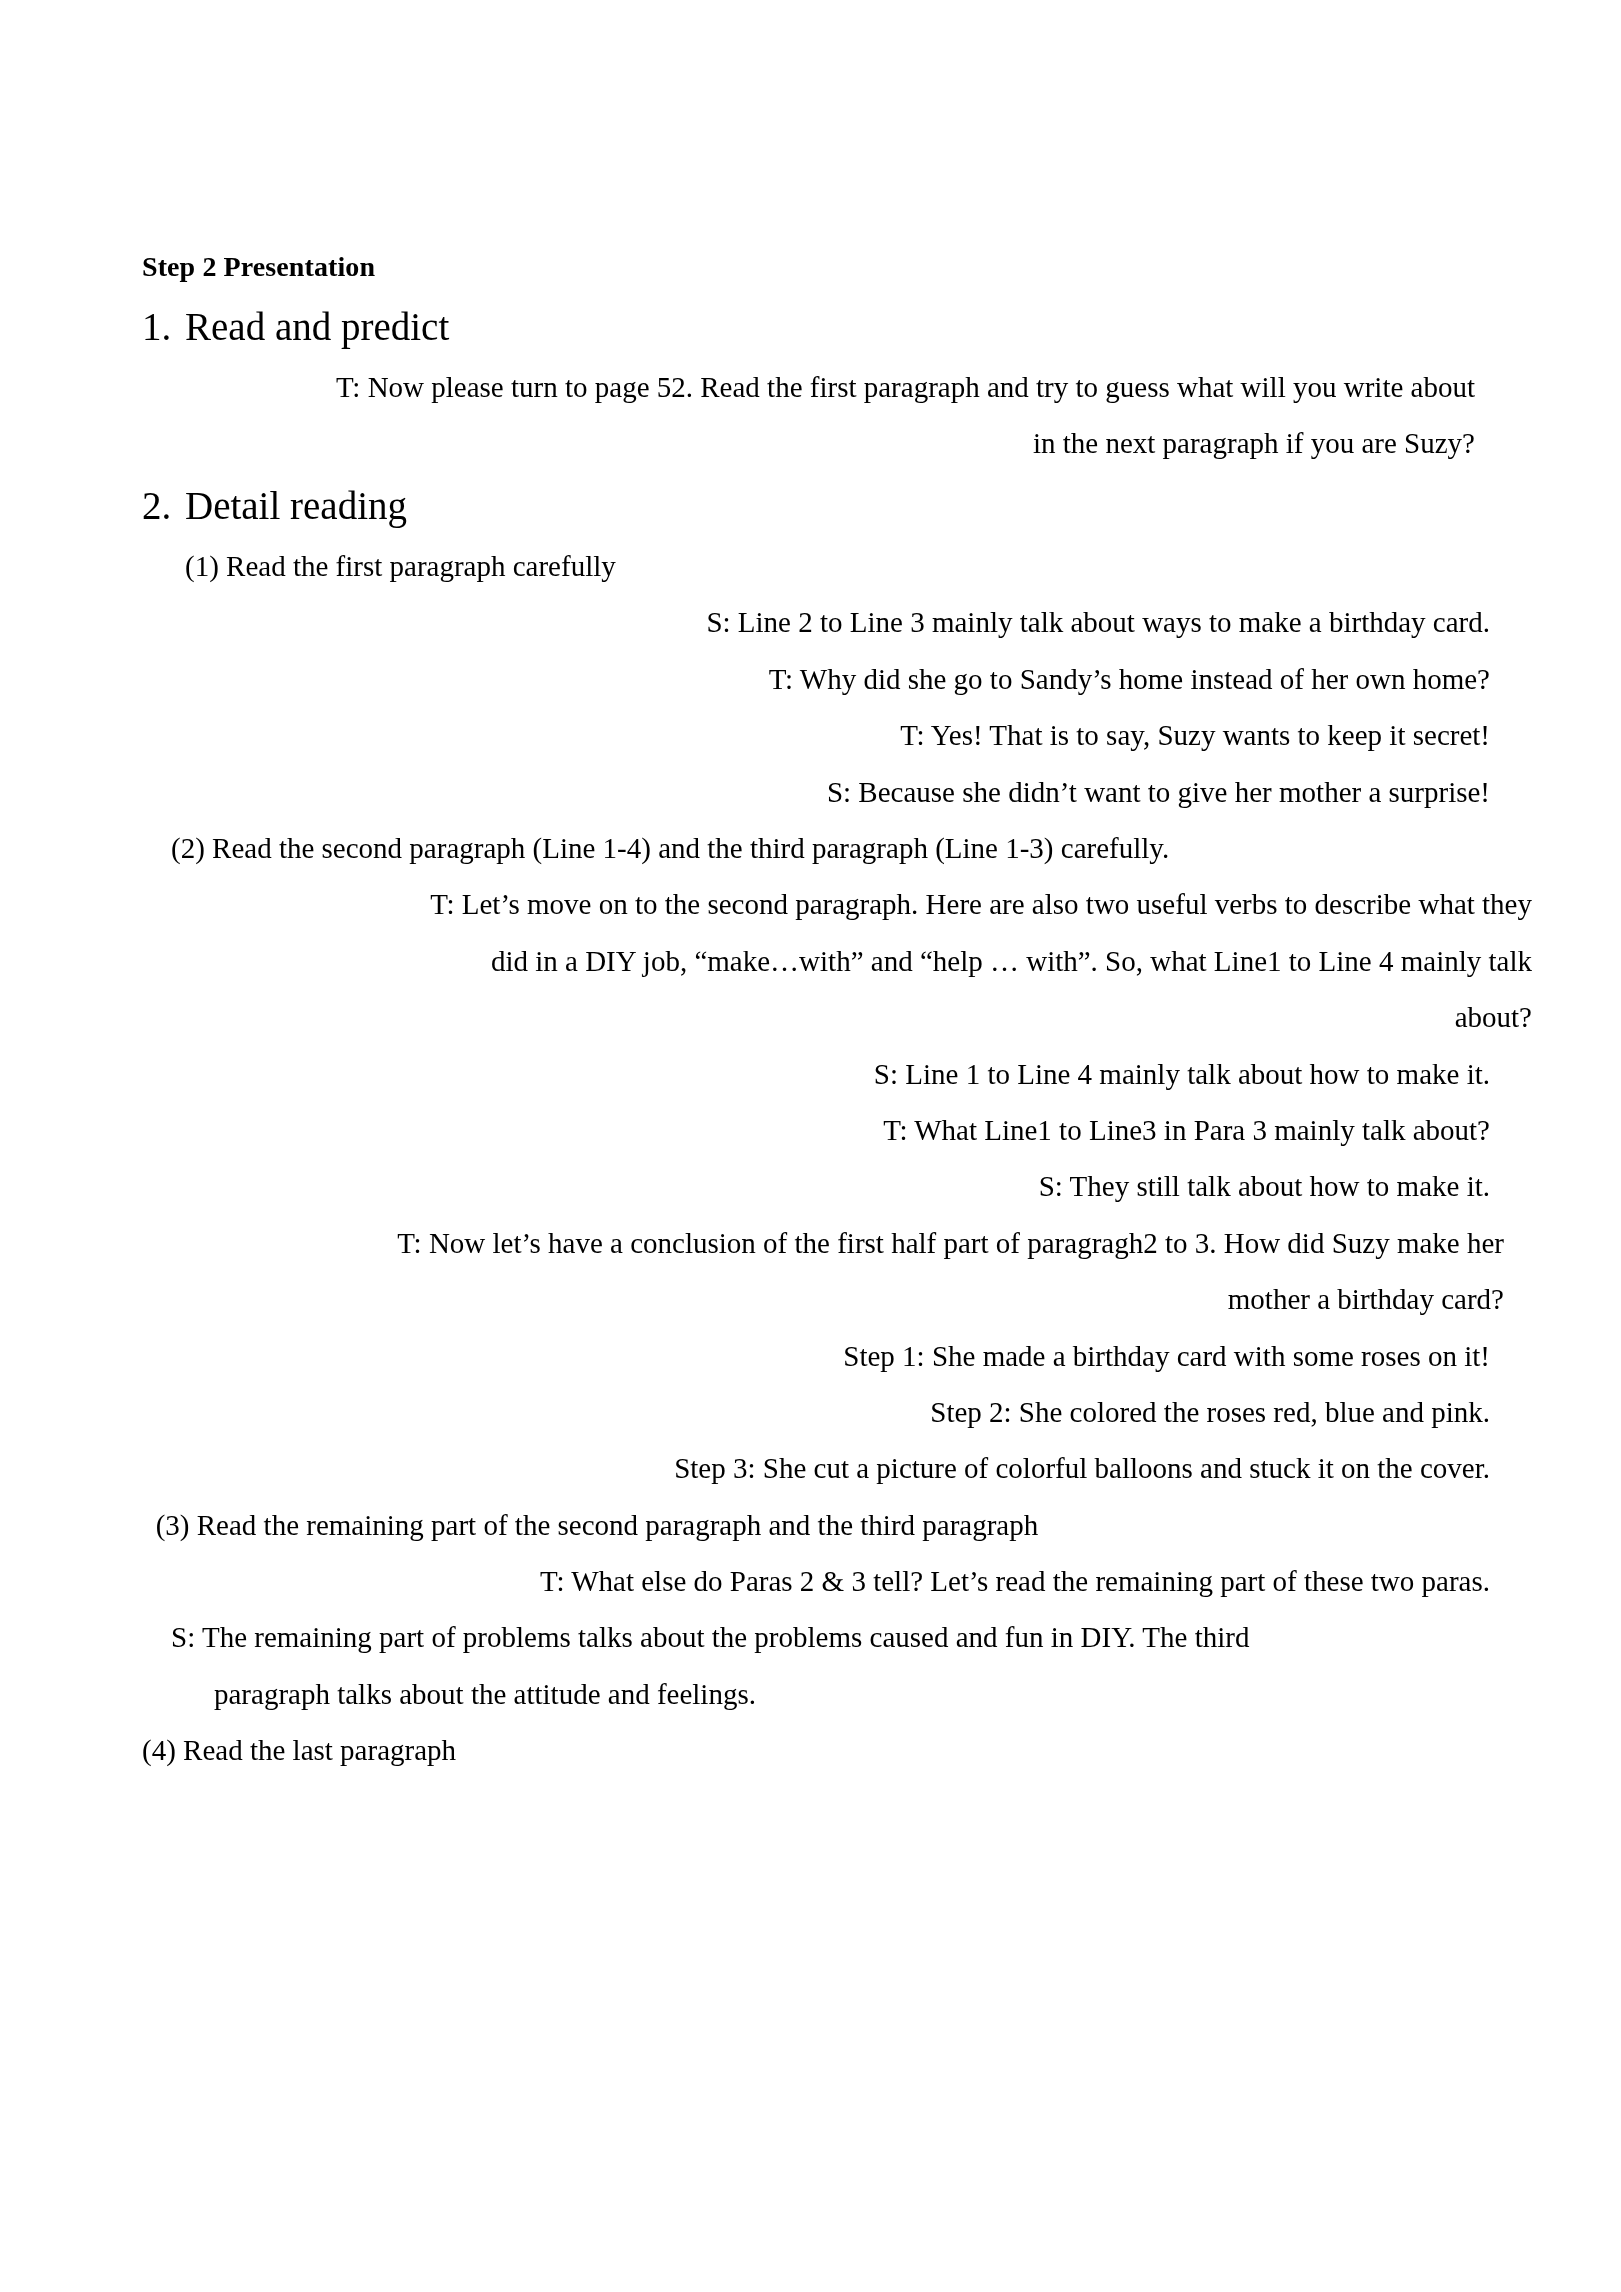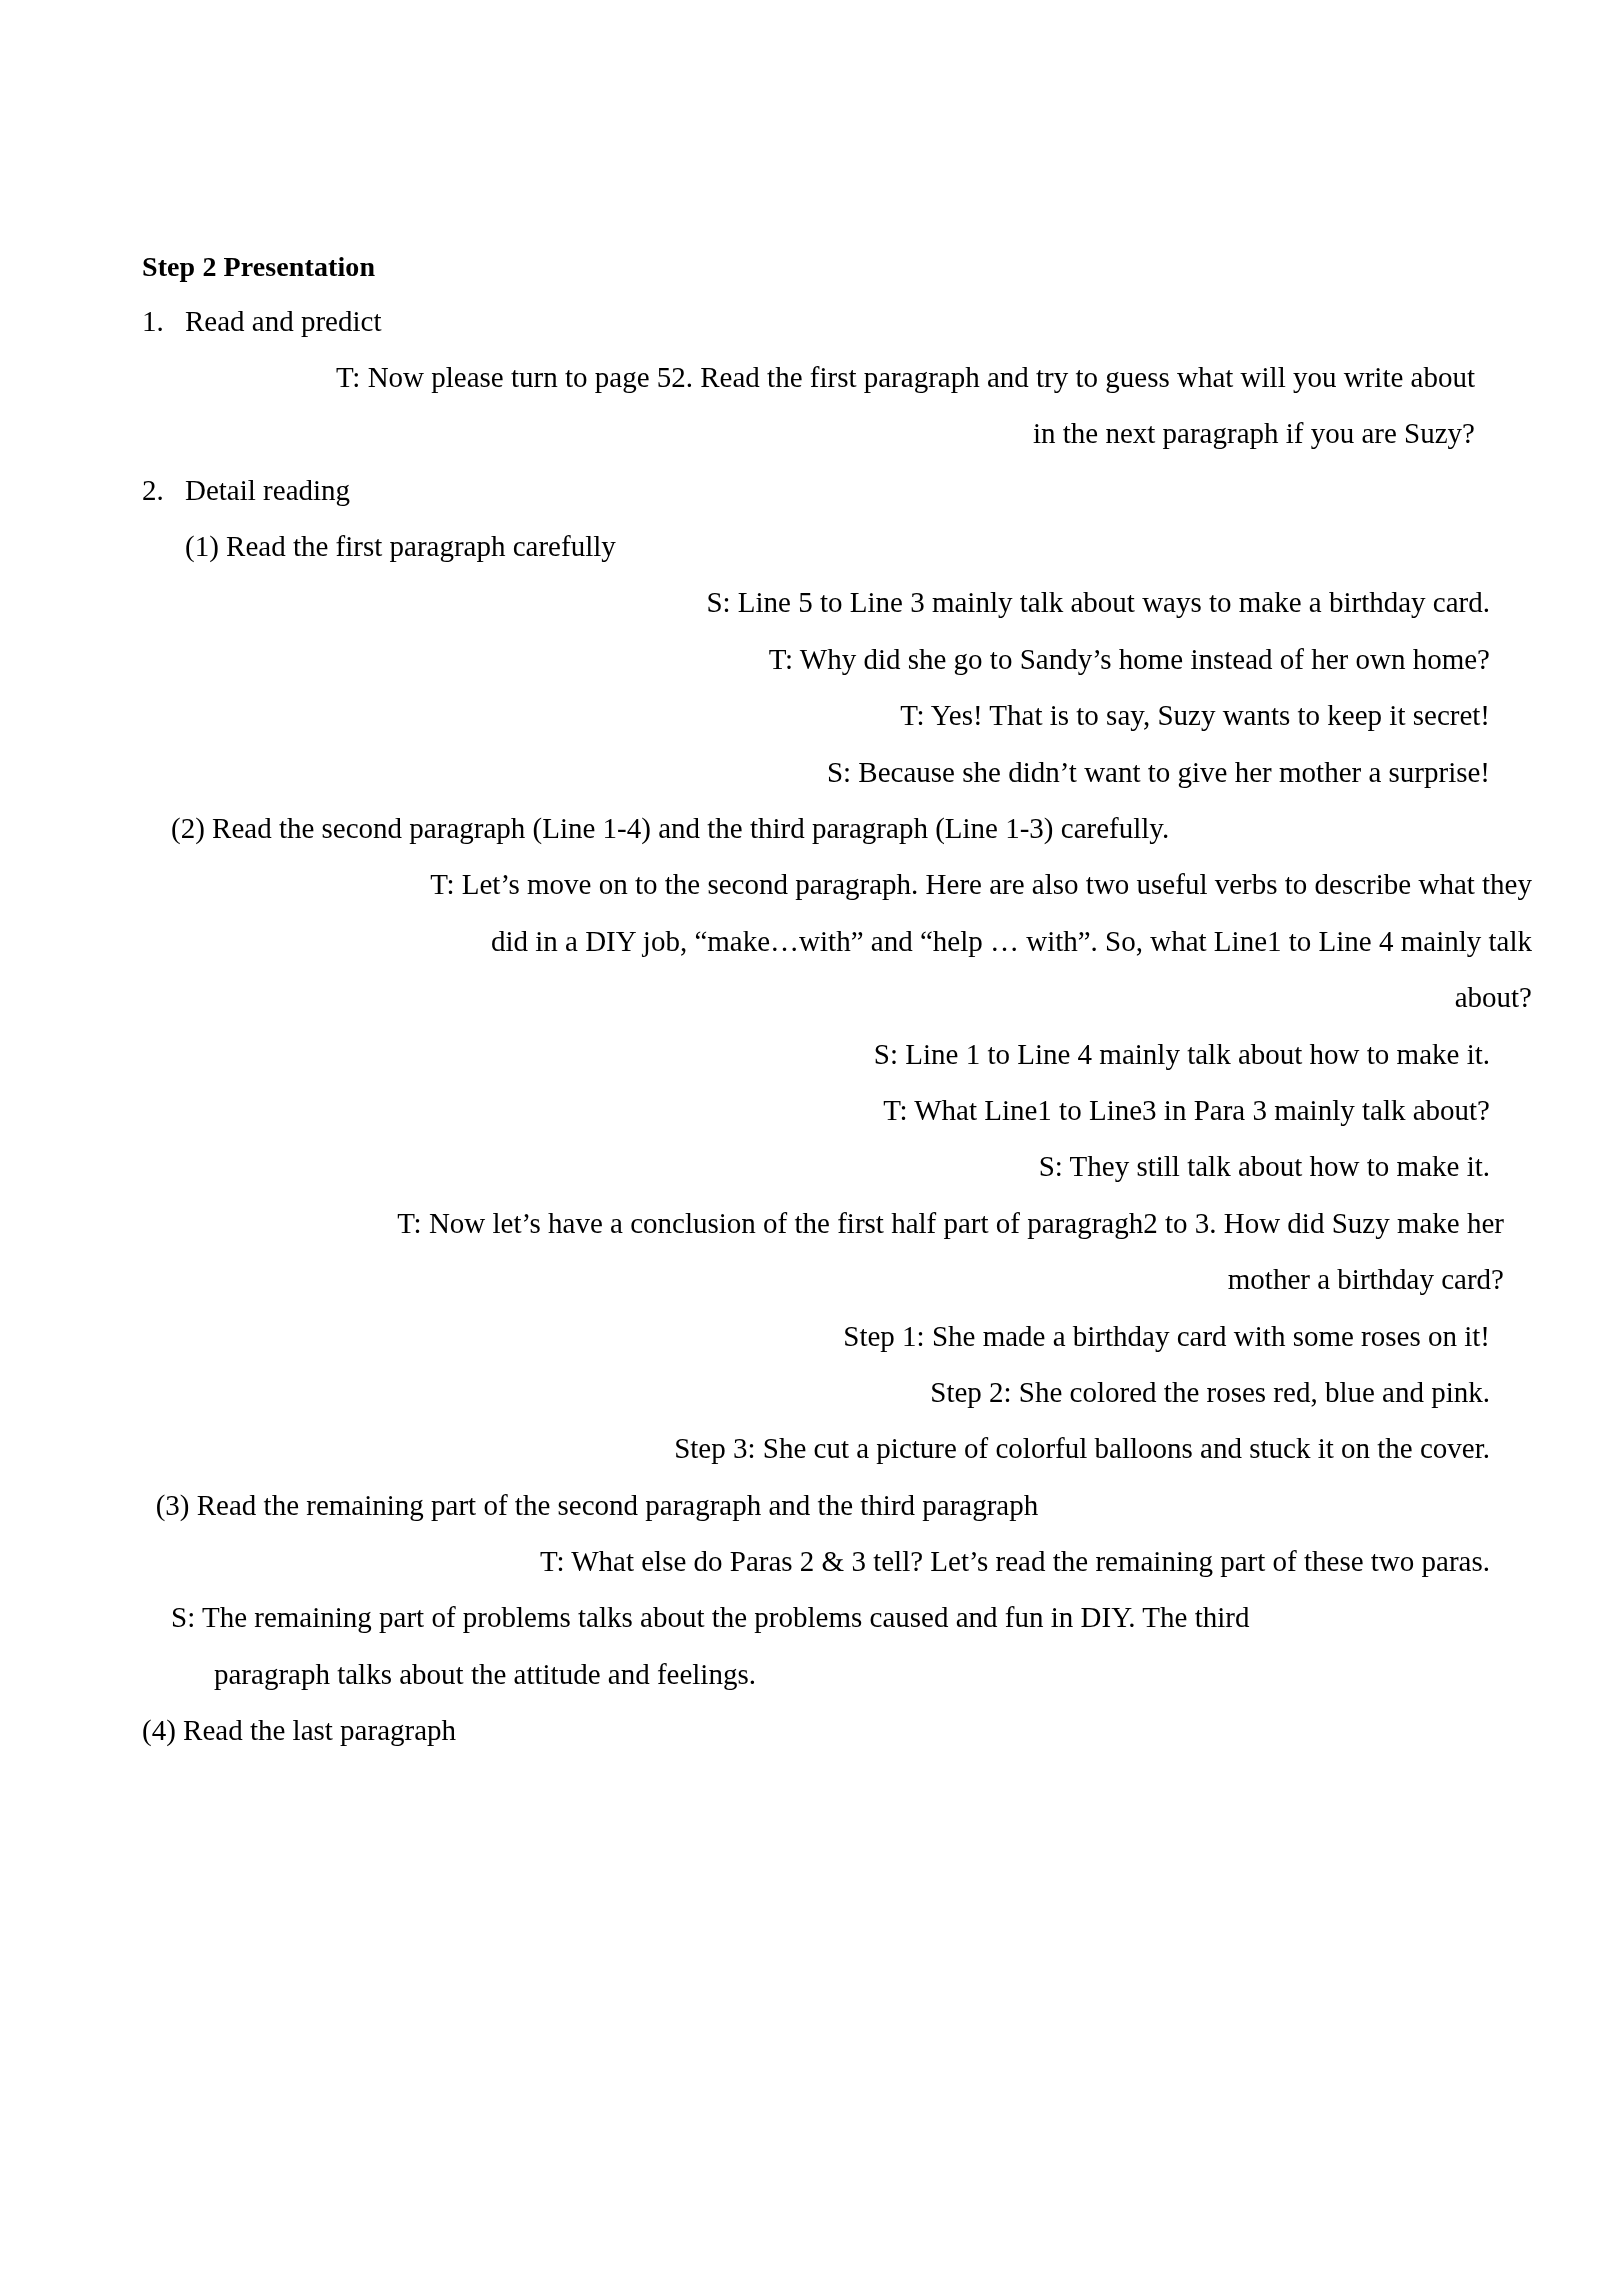--- a/index.html
+++ b/index.html
@@ -33,21 +33,21 @@
   
   .heading {
     font-weight: bold;
     font-size: 28px;
     line-height: 1.0;
     margin: 0 0 25.5px 0;
     letter-spacing: 0.1px;
   }
 
   .num-item {
-    font-size: 29px;
+    font-size: 39px;
     line-height: 1.0;
     margin: 0 0 27.4px 0;
     padding-left: 0;
   }
   .num-item .marker {
     display: inline-block;
     width: 43px;
   }
 
   .sub-item {
@@ -101,21 +101,21 @@
       <span class="cont ind-1">in the next paragraph if you are Suzy?</span>
     </p>
 
     <p class="num-item ind-0">
       <span class="marker">2.</span><span>Detail reading</span>
     </p>
 
     <p class="sub-item ind-3">(1) Read the first paragraph carefully</p>
 
 
-    <p class="line ind-5">S: Line 5 to Line 3 mainly talk about ways to make a birthday card.</p>
+    <p class="line ind-5">S: Line 2 to Line 3 mainly talk about ways to make a birthday card.</p>
 
     <p class="line ind-5">T: Why did she go to Sandy’s home instead of her own home?</p>
 
     <p class="line ind-5">T: Yes! That is to say, Suzy wants to keep it secret!</p>
 
     <p class="line ind-5">S: Because she didn’t want to give her mother a surprise!</p>
 
     <p class="sub-item ind-2">(2) Read the second paragraph (Line 1-4) and the third paragraph (Line 1-3) carefully.</p>
 
     <p class="line ind-4 w-wide">

